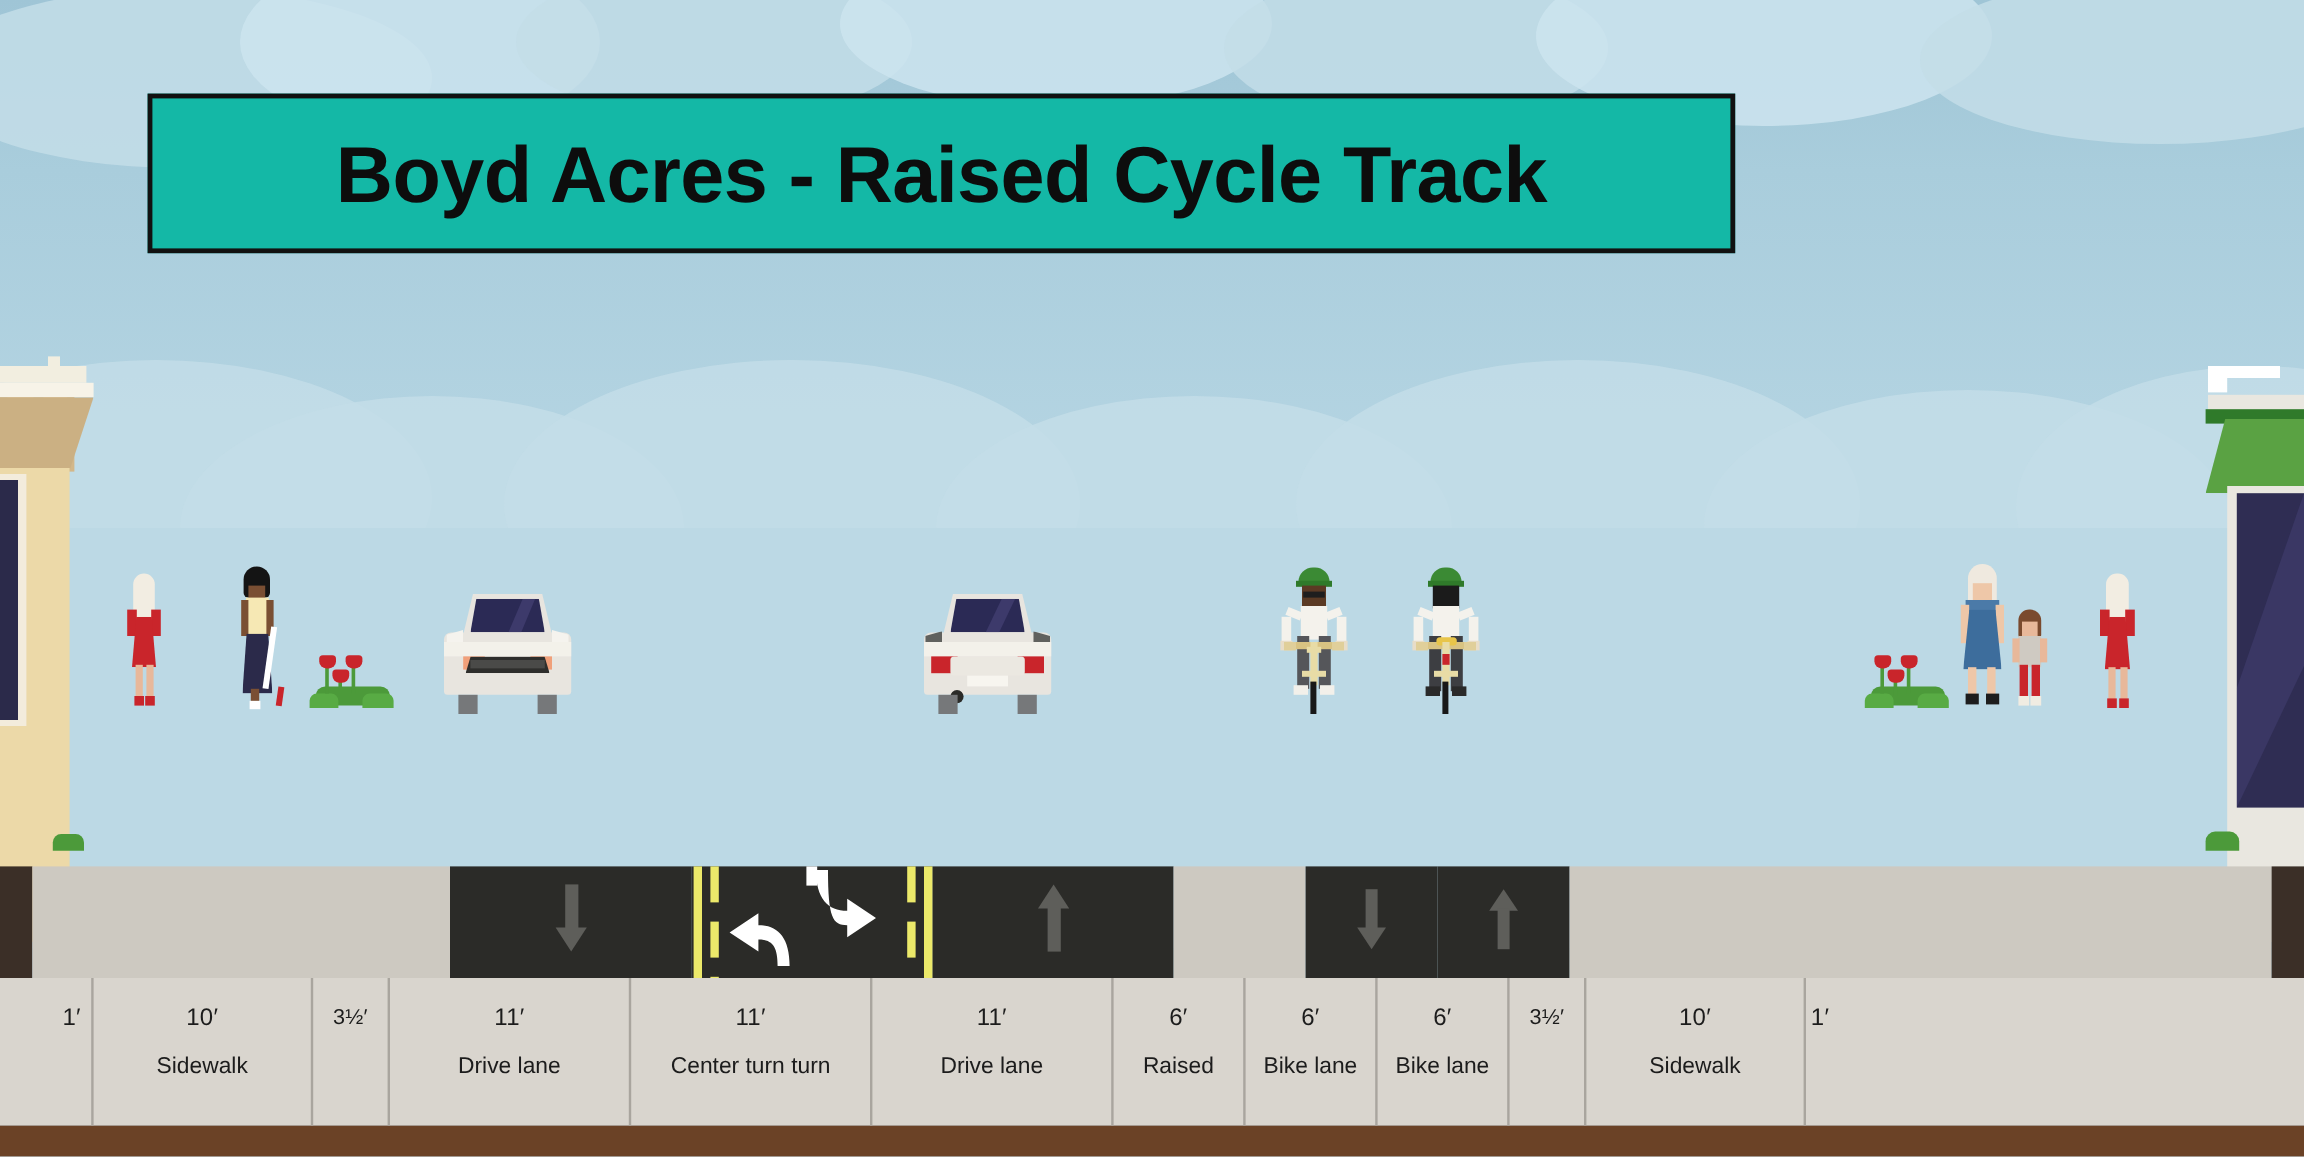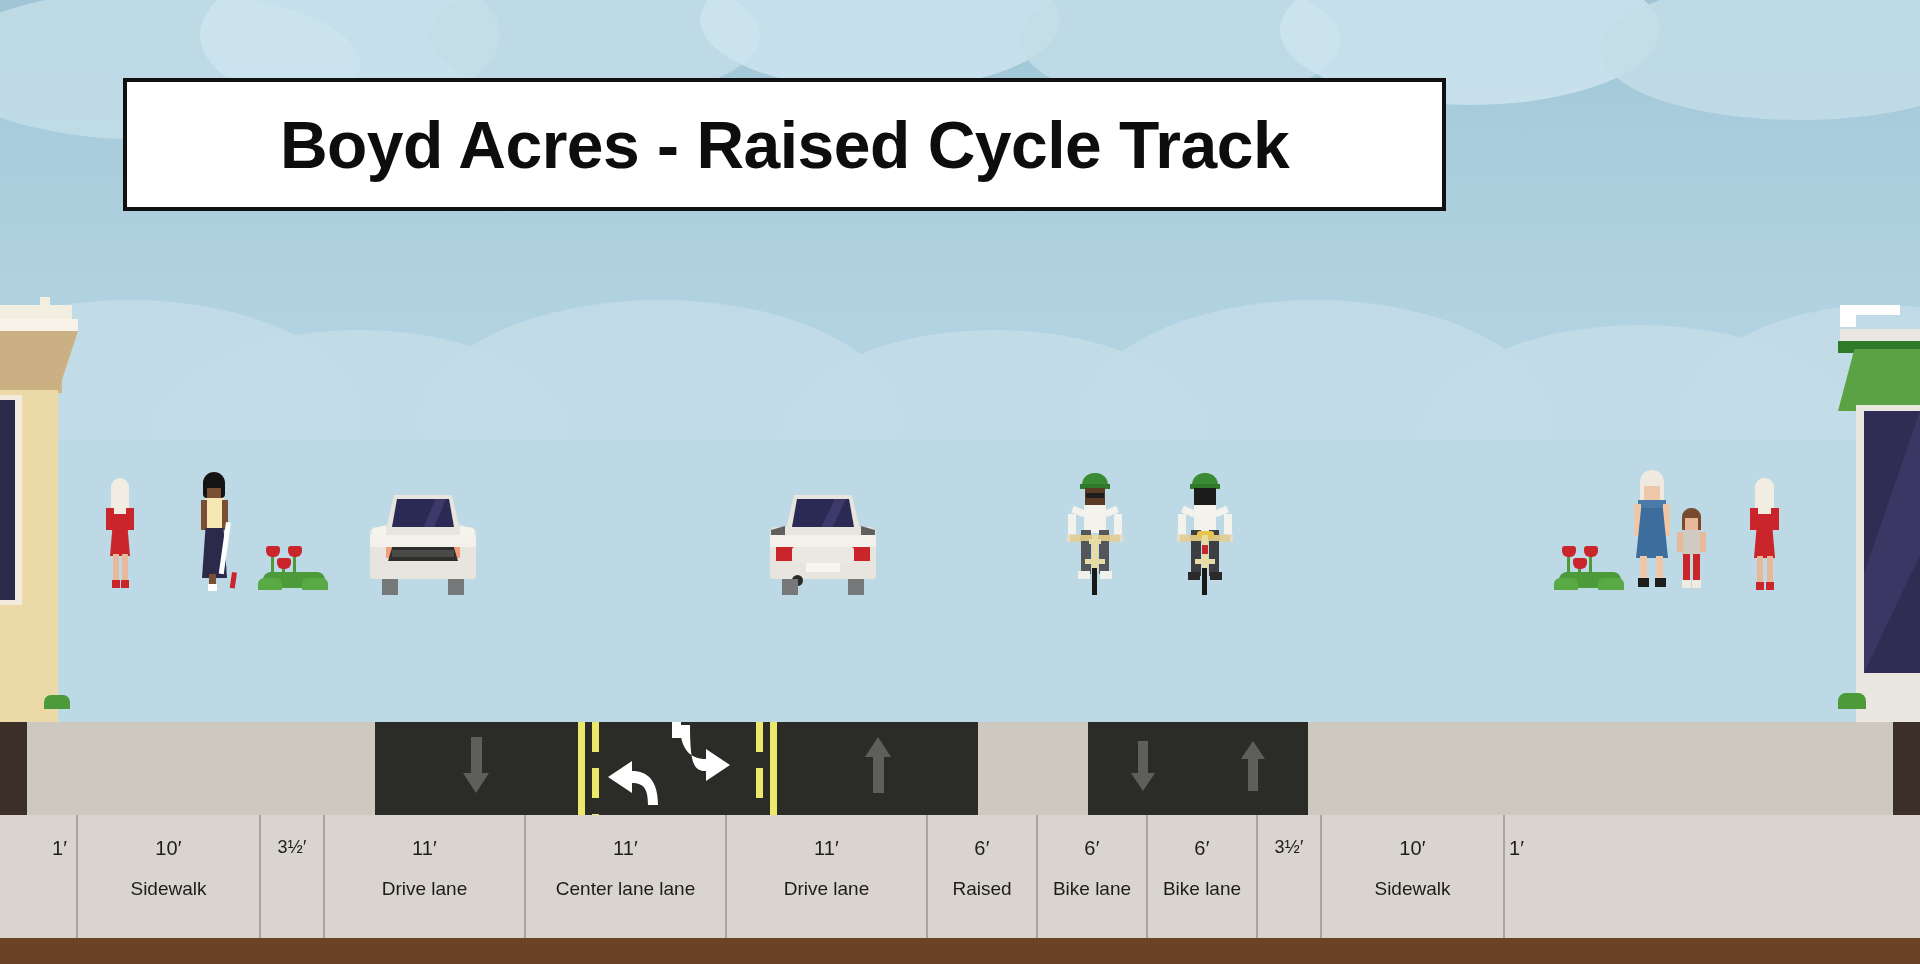--- a/index.html
+++ b/index.html
@@ -129,21 +129,21 @@
     padding-left: 4px;
   }
 
   
   .banner {
     position: absolute;
     left: 123px;
     top: 78px;
     width: 1323px;
     height: 133px;
-    background: #ffffff;
+    background: #14b8a6;
     box-sizing: border-box;
     padding: 0;
     z-index: 40;
   }
   .banner-inner {
     width: 100%;
     height: 100%;
     border: 4px solid #111111;
     box-sizing: border-box;
     display: flex;
@@ -484,21 +484,21 @@
   <div class="lbl-cell narrow" style="left:259px; width:64px;">
     <span class="lbl-dim">3½′</span>
     <span class="lbl-name"></span>
   </div>
   <div class="lbl-cell" style="left:323px; width:201px;">
     <span class="lbl-dim">11′</span>
     <span class="lbl-name">Drive lane</span>
   </div>
   <div class="lbl-cell" style="left:524px; width:201px;">
     <span class="lbl-dim">11′</span>
-    <span class="lbl-name">Center lane lane</span>
+    <span class="lbl-name">Center turn turn</span>
   </div>
   <div class="lbl-cell" style="left:725px; width:201px;">
     <span class="lbl-dim">11′</span>
     <span class="lbl-name">Drive lane</span>
   </div>
   <div class="lbl-cell" style="left:926px; width:110px;">
     <span class="lbl-dim">6′</span>
     <span class="lbl-name">Raised</span>
   </div>
   <div class="lbl-cell" style="left:1036px; width:110px;">

